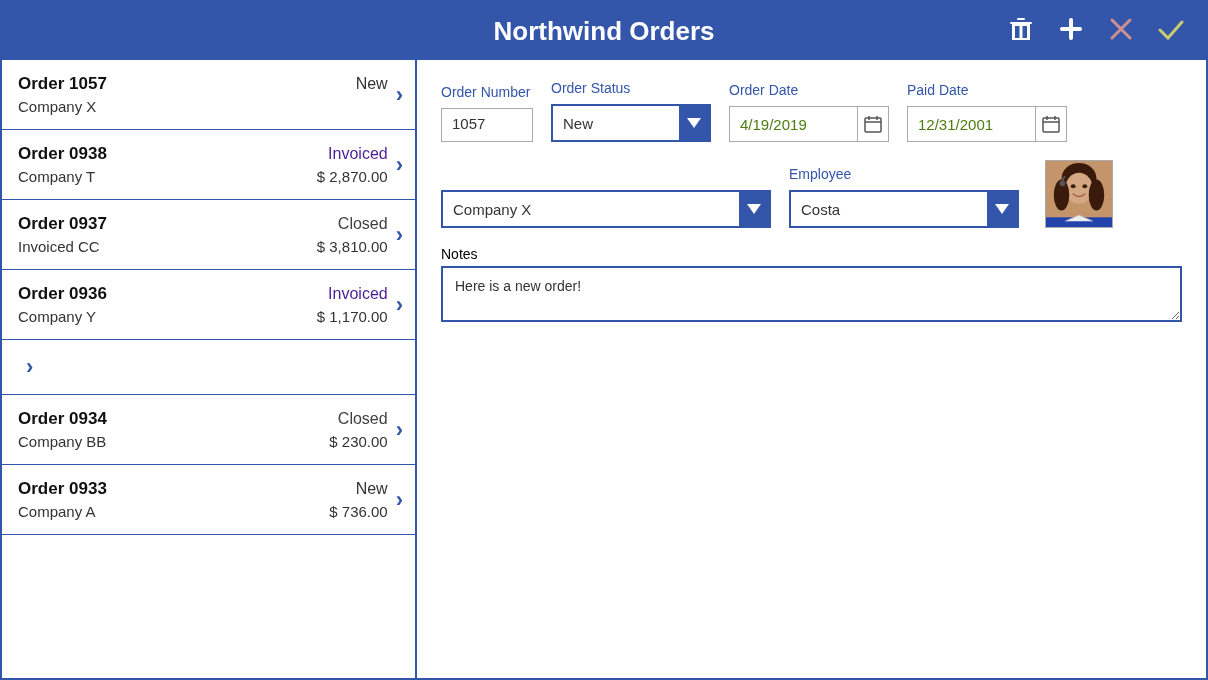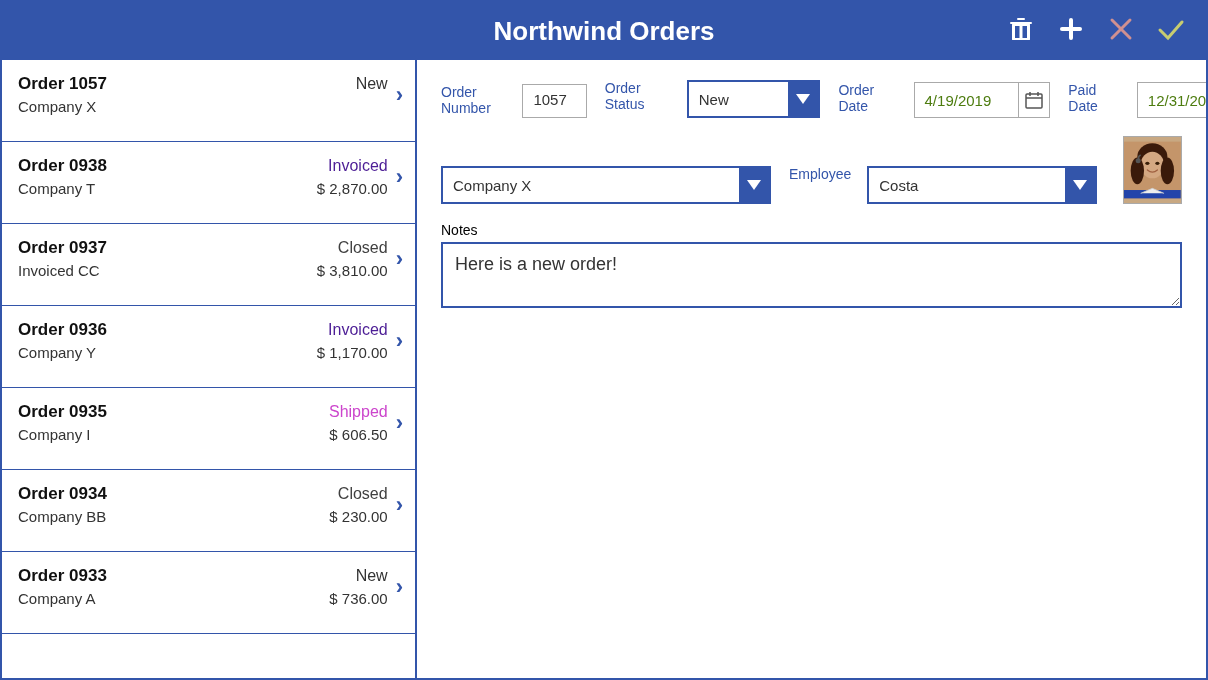--- a/index.html
+++ b/index.html
@@ -73,21 +73,21 @@
       background: #e0e0e0;
     }
     .order-list::-webkit-scrollbar-thumb {
       background: #aaa;
       border-radius: 4px;
     }
 
     .order-item {
       display: flex;
       align-items: center;
-      padding: 14px 12px 26px 16px;
+      padding: 14px 12px 14px 16px;
       border-bottom: 1px solid #3355aa;
       cursor: pointer;
       background: white;
       position: relative;
     }
 
     .order-item-info {
       flex: 1;
     }
     .order-item-row1 {
@@ -141,22 +141,22 @@
 
     .detail-fields-row {
       display: flex;
       gap: 18px;
       margin-bottom: 18px;
       align-items: flex-end;
     }
 
     .field-group {
       display: flex;
-      flex-direction: row;
-      gap: 16px;
+      flex-direction: column;
+      gap: 8px;
     }
     .field-label {
       font-size: 14px;
       color: #3355aa;
       font-weight: normal;
     }
     .field-value-box {
       border: 1px solid #aaa;
       padding: 6px 10px;
       font-size: 15px;
@@ -210,21 +210,21 @@
       padding: 4px 6px;
       cursor: pointer;
       font-size: 14px;
       color: #555;
       min-height: 34px;
       display: flex;
       align-items: center;
     }
 
     .order-number-field {
-      width: 80px;
+      width: 92px;
     }
     .order-status-field {
       width: 160px;
     }
     .order-date-field {
       width: 160px;
     }
     .paid-date-field {
       width: 160px;
     }
@@ -253,21 +253,21 @@
     }
     .notes-label {
       font-size: 14px;
       color: #000000;
       margin-bottom: 4px;
     }
     .notes-box {
       width: 100%;
       border: 2px solid #3355aa;
       padding: 10px 12px;
-      font-size: 18px;
+      font-size: 14px;
       color: #333;
       min-height: 54px;
       background: white;
       resize: vertical;
       font-family: Arial, sans-serif;
     }
 
     
     .employee-photo svg {
       width: 68px;
@@ -367,30 +367,20 @@
           </div>
           <div class="order-item-row2">
             <span class="order-company">Company Y</span>
             <span class="order-amount">$ 1,170.00</span>
           </div>
         </div>
         <span class="order-chevron">›</span>
       </div>
 
       <div class="order-item">
-        <div class="order-item-info">
-          <div class="order-item-row1">
-            <span class="order-number">Order 0935</span>
-            <span class="order-status status-shipped">Shipped</span>
-          </div>
-          <div class="order-item-row2">
-            <span class="order-company">Company I</span>
-            <span class="order-amount">$ 606.50</span>
-          </div>
-        </div>
         <span class="order-chevron">›</span>
       </div>
 
       <div class="order-item">
         <div class="order-item-info">
           <div class="order-item-row1">
             <span class="order-number">Order 0934</span>
             <span class="order-status status-closed">Closed</span>
           </div>
           <div class="order-item-row2">

